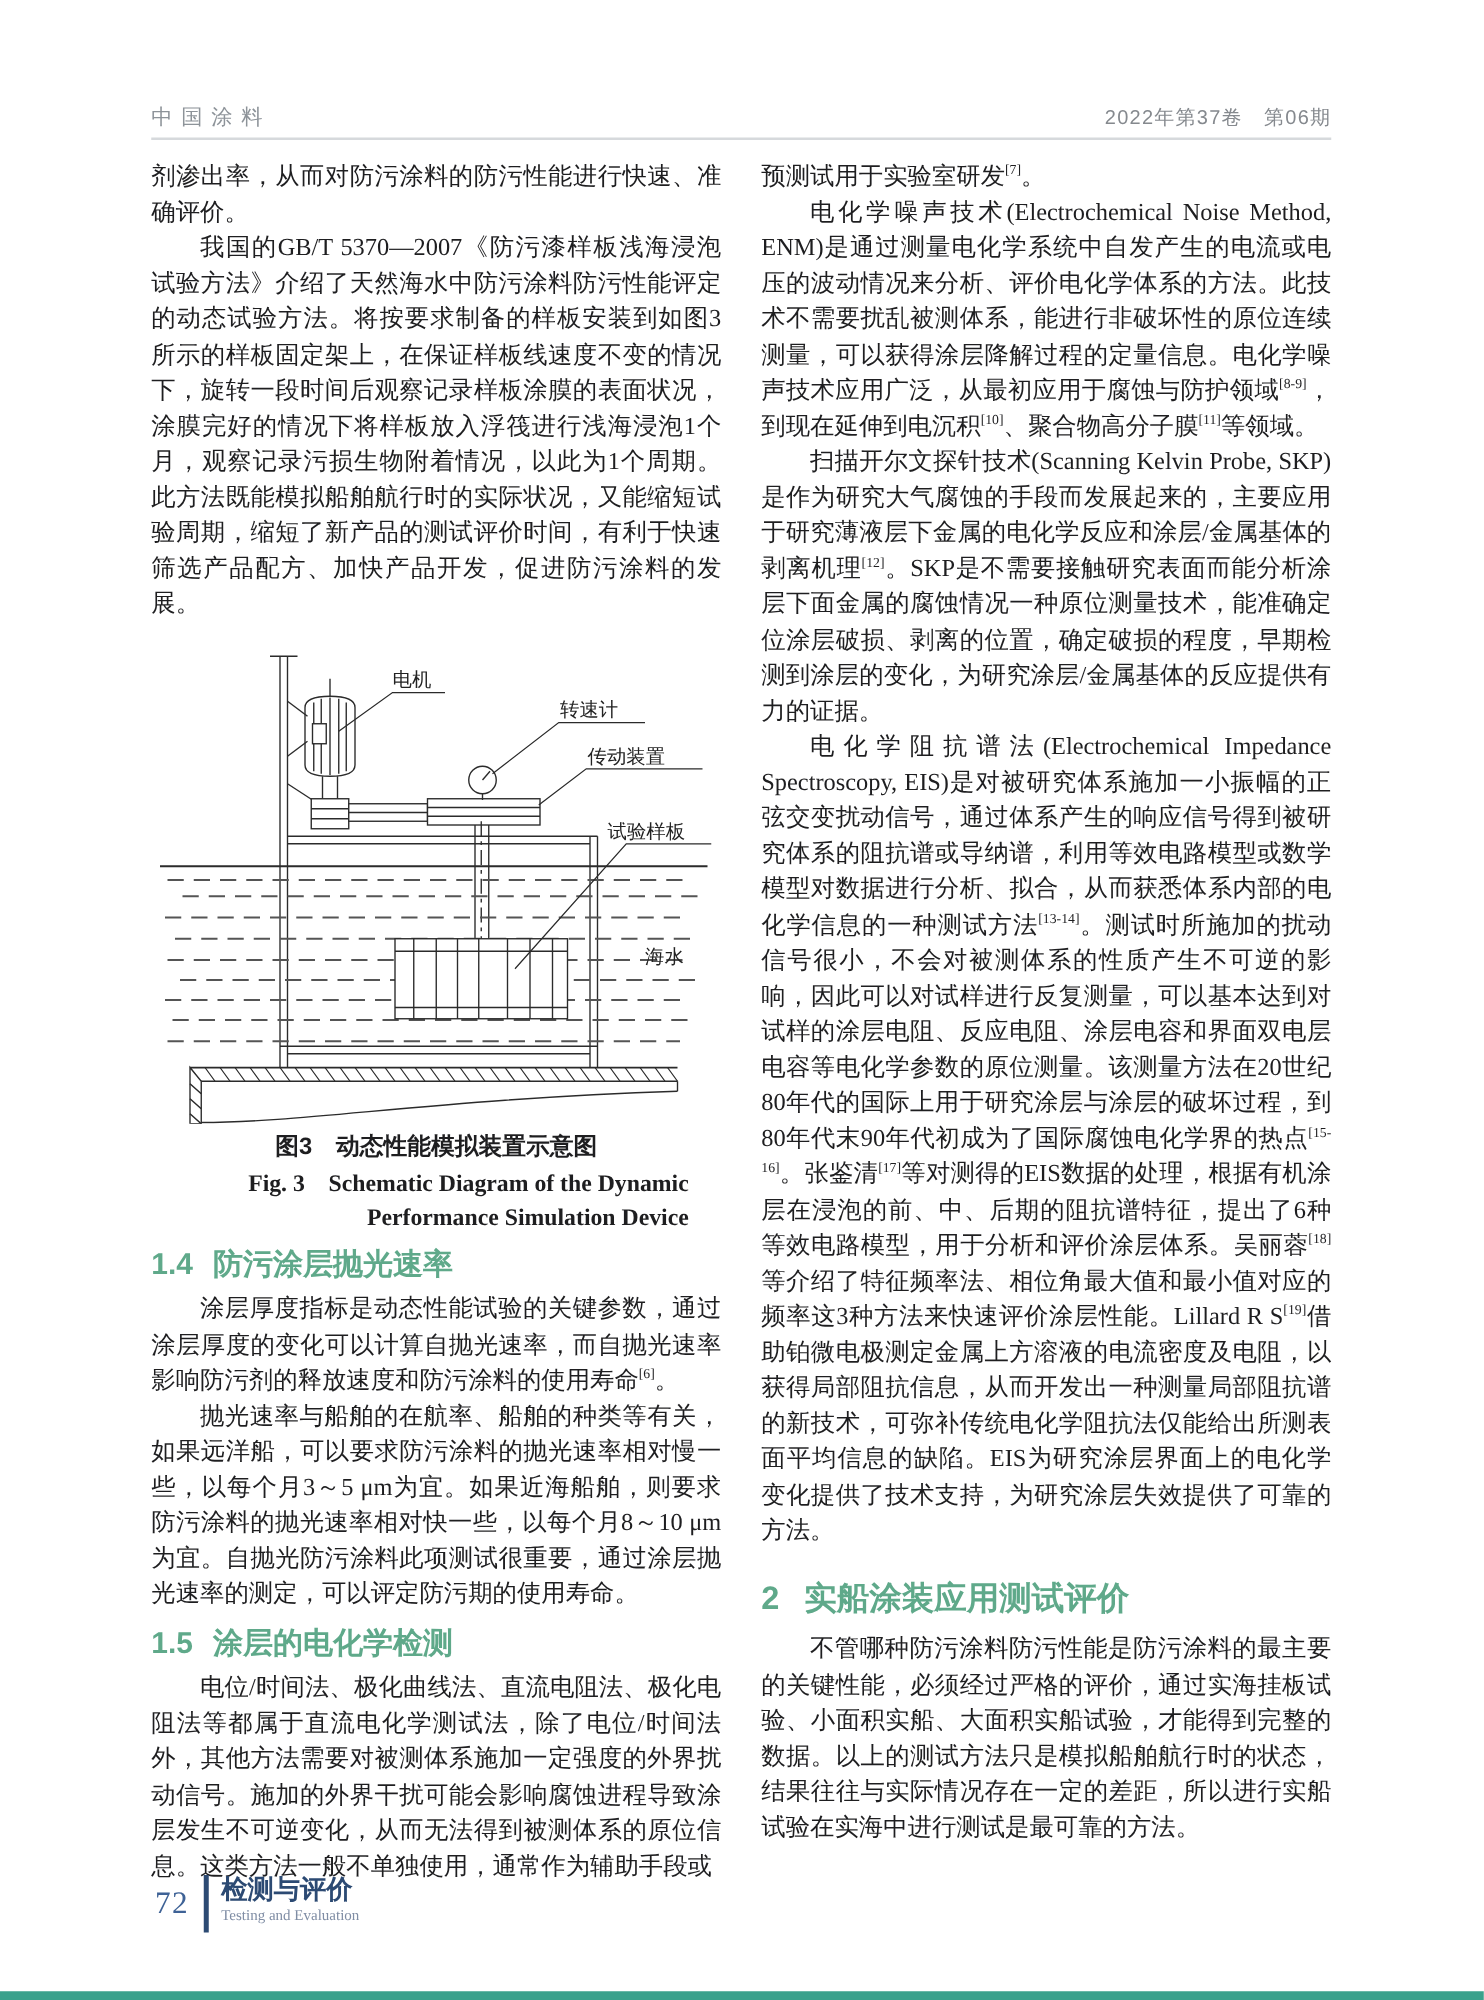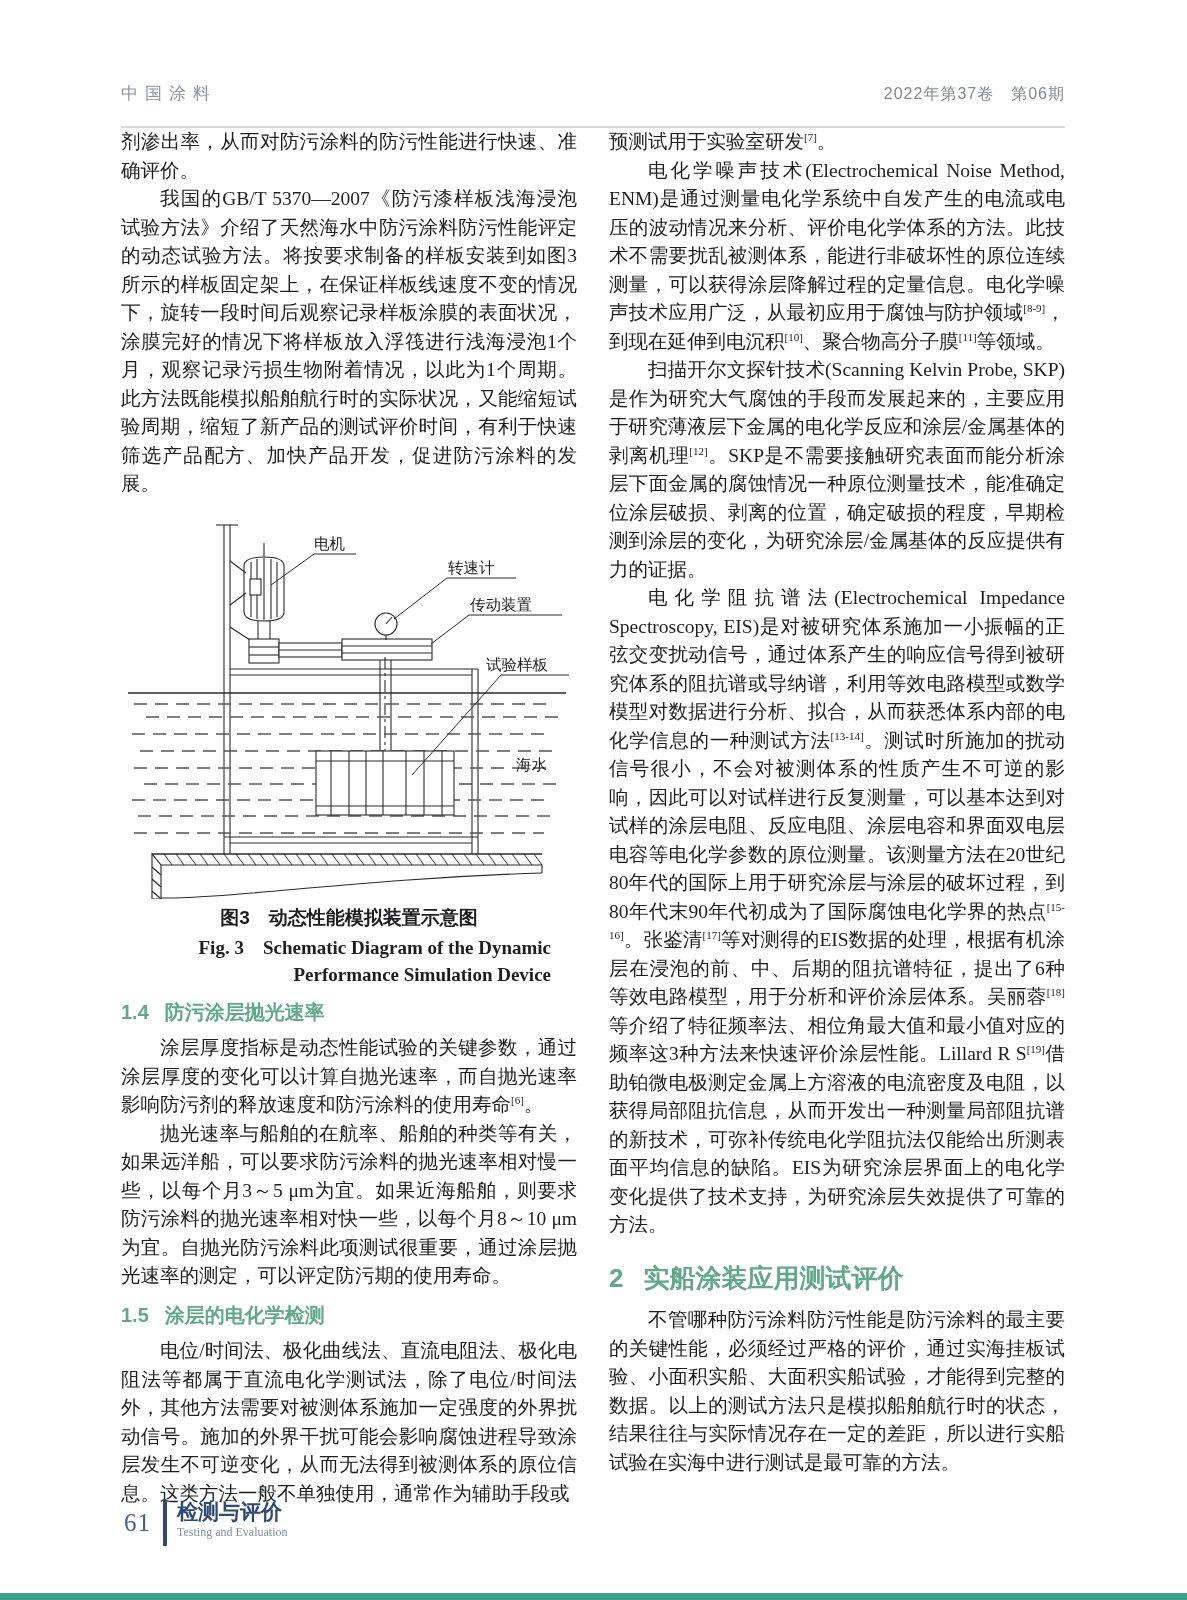--- a/index.html
+++ b/index.html
@@ -4,21 +4,21 @@
 <style>
   * { margin:0; padding:0; box-sizing:border-box; }
   body {
     width:1187px; height:1600px; position:relative; overflow:hidden;
     background:#ffffff; color:#1e1e20;
     font-family:"Liberation Serif","DejaVu Serif",serif;
   }
   .page-header {
     position:absolute; top:82px; left:121px; width:944px;
     display:flex; justify-content:space-between; align-items:flex-end;
-    padding-bottom:21px; border-bottom:2px solid #d6d9dc;
+    padding-bottom:5px; border-bottom:2px solid #d6d9dc;
   }
   .journal-name {
     font-family:"Liberation Sans","DejaVu Sans",sans-serif;
     font-size:17px; color:#8d9399; letter-spacing:7px;
   }
   .issue-info {
     font-family:Liberation Sans, sans-serif;
     font-size:16px; color:#85898e; letter-spacing:1px;
   }
   .columns {
@@ -27,21 +27,21 @@
   }
   .col {
     width:460px; font-size:19.5px; line-height:28.5px;
     text-align:justify; text-justify:inter-ideograph;
   }
   .para { text-indent:2em; }
   .para.cont { text-indent:0; }
   sup { font-size:11px; line-height:0; vertical-align:super; }
   .sec-head {
     font-family:"Liberation Sans","DejaVu Sans",sans-serif;
-    color:#5fa98a; font-weight:bold; font-size:20px;
+    color:#5fa98a; font-weight:bold; font-size:24px;
     margin:10px 0 8px; text-align:left; text-indent:0;
   }
   .sec-head .sec-num { margin-right:16px; }
   .sec2-head { font-size:26px; margin:24px 0 14px; }
   .sec2-head .sec-num { margin-right:20px; }
   .figure-block { margin:8px 0 6px; }
   .fig-svg { display:block; margin:0 auto; }
   .fig-caption-zh {
     text-align:center; font-family:"Liberation Sans","DejaVu Sans",sans-serif;
     font-weight:bold; font-size:19px; line-height:29px; margin-top:4px; text-indent:0;
@@ -205,21 +205,21 @@
     <p class="para">扫描开尔文探针技术(Scanning Kelvin Probe, SKP)是作为研究大气腐蚀的手段而发展起来的，主要应用于研究薄液层下金属的电化学反应和涂层/金属基体的剥离机理<sup>[12]</sup>。SKP是不需要接触研究表面而能分析涂层下面金属的腐蚀情况一种原位测量技术，能准确定位涂层破损、剥离的位置，确定破损的程度，早期检测到涂层的变化，为研究涂层/金属基体的反应提供有力的证据。</p>
     <p class="para">电化学阻抗谱法(Electrochemical Impedance Spectroscopy, EIS)是对被研究体系施加一小振幅的正弦交变扰动信号，通过体系产生的响应信号得到被研究体系的阻抗谱或导纳谱，利用等效电路模型或数学模型对数据进行分析、拟合，从而获悉体系内部的电化学信息的一种测试方法<sup>[13-14]</sup>。测试时所施加的扰动信号很小，不会对被测体系的性质产生不可逆的影响，因此可以对试样进行反复测量，可以基本达到对试样的涂层电阻、反应电阻、涂层电容和界面双电层电容等电化学参数的原位测量。该测量方法在20世纪80年代的国际上用于研究涂层与涂层的破坏过程，到80年代末90年代初成为了国际腐蚀电化学界的热点<sup>[15-16]</sup>。张鉴清<sup>[17]</sup>等对测得的EIS数据的处理，根据有机涂层在浸泡的前、中、后期的阻抗谱特征，提出了6种等效电路模型，用于分析和评价涂层体系。吴丽蓉<sup>[18]</sup>等介绍了特征频率法、相位角最大值和最小值对应的频率这3种方法来快速评价涂层性能。Lillard R S<sup>[19]</sup>借助铂微电极测定金属上方溶液的电流密度及电阻，以获得局部阻抗信息，从而开发出一种测量局部阻抗谱的新技术，可弥补传统电化学阻抗法仅能给出所测表面平均信息的缺陷。EIS为研究涂层界面上的电化学变化提供了技术支持，为研究涂层失效提供了可靠的方法。</p>
 
     <h2 class="sec-head sec2-head"><span class="sec-num">2</span><span>实船涂装应用测试评价</span></h2>
     <p class="para">不管哪种防污涂料防污性能是防污涂料的最主要的关键性能，必须经过严格的评价，通过实海挂板试验、小面积实船、大面积实船试验，才能得到完整的数据。以上的测试方法只是模拟船舶航行时的状态，结果往往与实际情况存在一定的差距，所以进行实船试验在实海中进行测试是最可靠的方法。</p>
   </div>
 
 </div>
 
 <footer class="page-footer">
-  <span class="page-number">61</span>
+  <span class="page-number">72</span>
   <span class="footer-bar"></span>
   <span class="footer-col">
     <span class="footer-zh">检测与评价</span>
     <span class="footer-en">Testing and Evaluation</span>
   </span>
 </footer>
 
 <div class="bottom-band"></div>
 
 </body></html>

